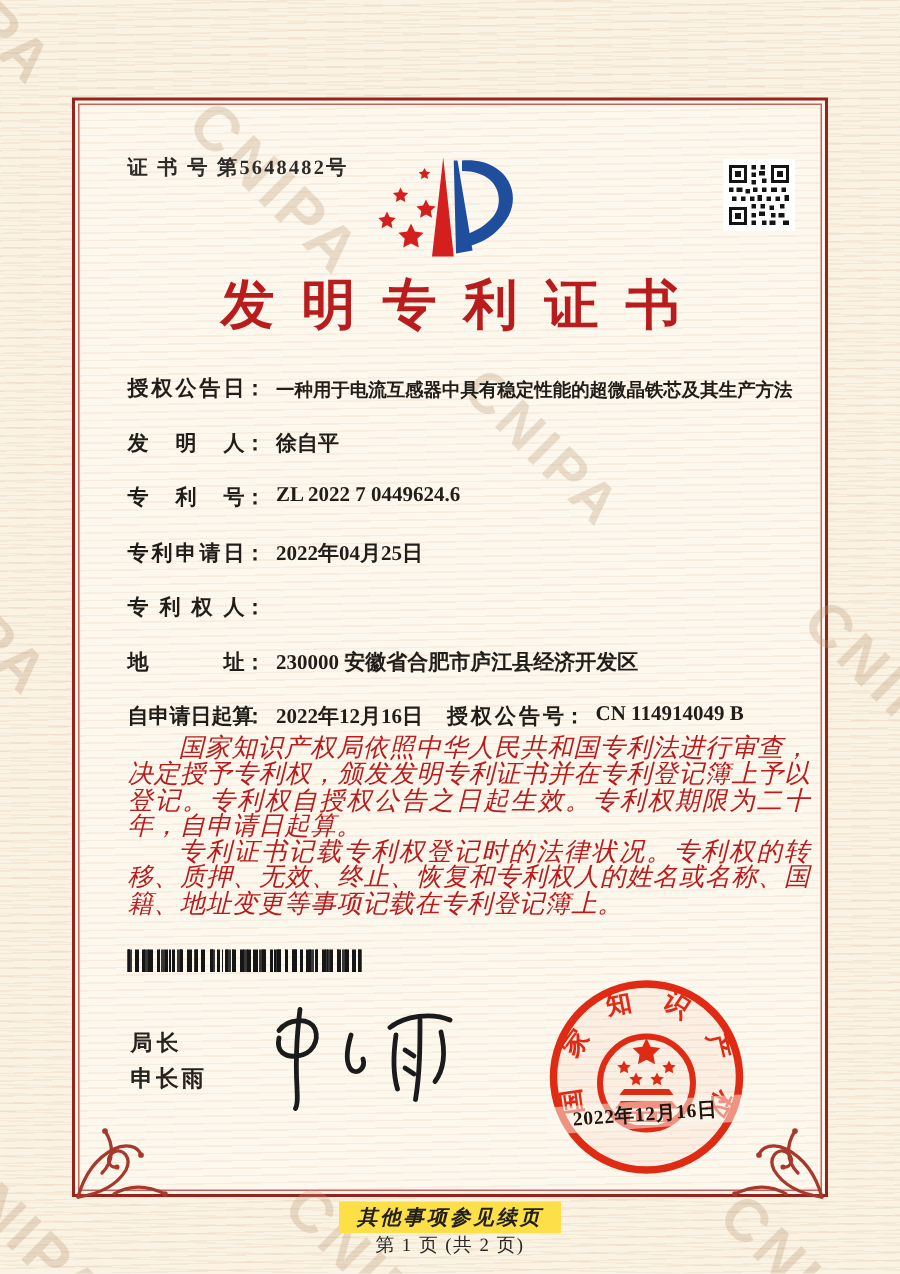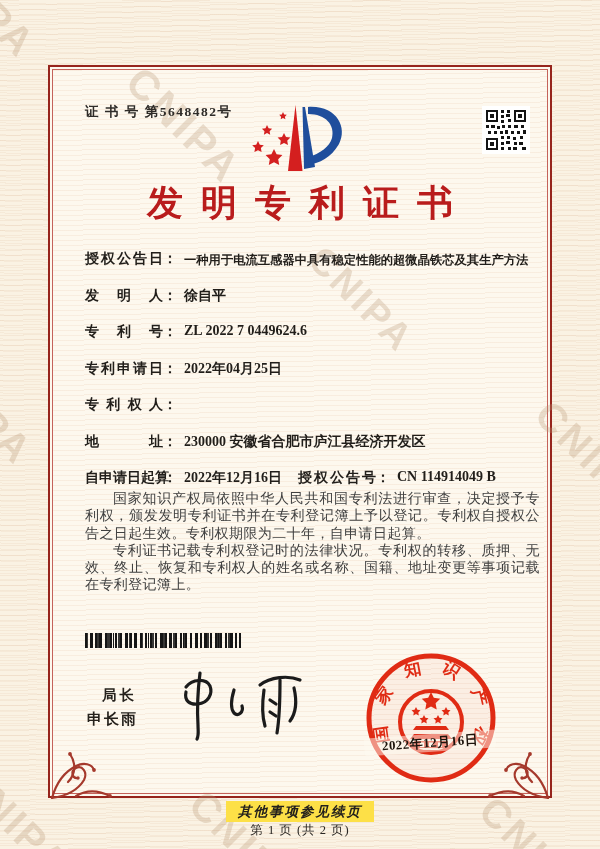--- a/index.html
+++ b/index.html
@@ -59,34 +59,34 @@
   }
   .flabel{
     display:inline-block;width:78px;flex:none;
     text-align:justify;text-align-last:justify;
   }
   .fvalue{margin-left:7px;}
   .fvalue-long{margin-left:7px;font-size:12.3px;letter-spacing:0;padding-top:2px;}
   .pair2{margin-left:16px;display:flex;}
   .paras{
     position:absolute;left:85px;right:60px;top:490px;
-    font-size:14px;line-height:17.3px;color:#404040;
-    letter-spacing:0.4px;text-align:justify;
+    font-size:17px;line-height:17.3px;color:#b91c1c;
+    font-style:italic;letter-spacing:0.4px;text-align:justify;
   }
   .paras p{margin:0;text-indent:2em;}
   .barcode{
     position:absolute;left:85px;top:633px;width:156px;height:15px;
     background:
       repeating-linear-gradient(90deg,#151515 0 2px,transparent 2px 5px),
       repeating-linear-gradient(90deg,#151515 0 1px,transparent 1px 7px),
       repeating-linear-gradient(90deg,rgba(21,21,21,0.85) 0 3px,transparent 3px 11px);
   }
   .director-title{
     position:absolute;left:87px;top:686px;font-size:14.5px;font-weight:bold;
-    color:#26221d;letter-spacing:3px;margin-left:15px;
+    color:#26221d;letter-spacing:3px;
   }
   .director-name{
     position:absolute;left:87px;top:710px;font-size:15px;font-weight:bold;
     color:#26221d;letter-spacing:2px;
   }
   .signature{position:absolute;left:172px;top:663px;}
   .seal{position:absolute;left:362px;top:650px;}
   .seal-date{
     position:absolute;left:364px;top:734px;width:132px;text-align:center;
     font-size:13px;font-weight:bold;color:#1e140c;transform:rotate(-4deg);

